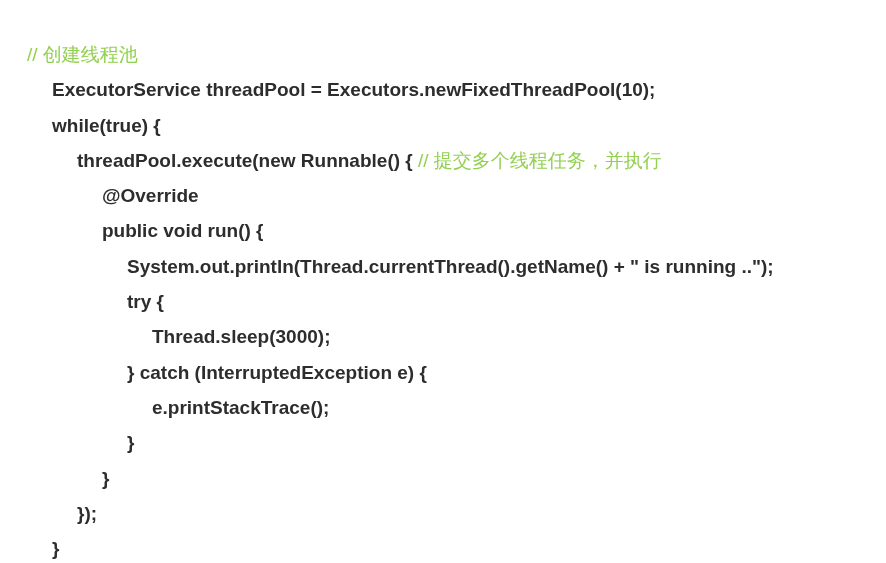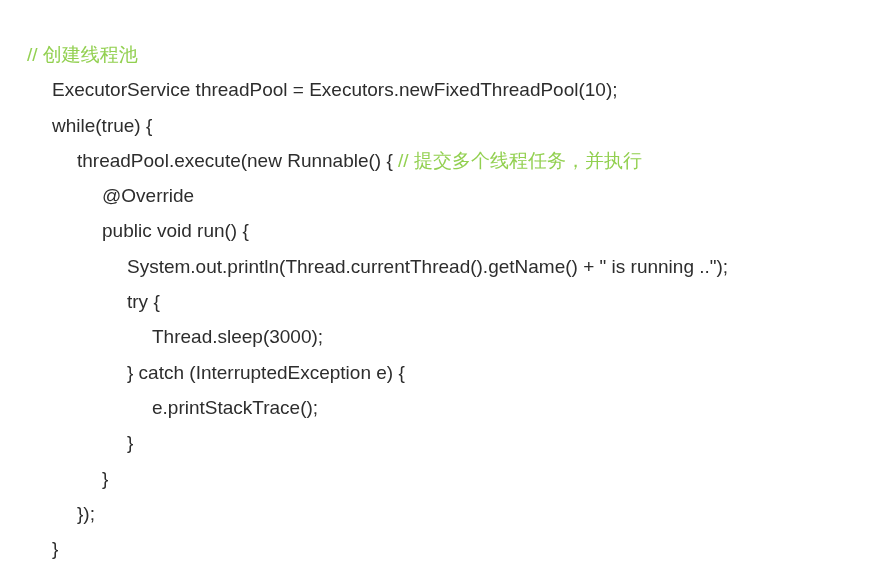--- a/index.html
+++ b/index.html
@@ -21,20 +21,21 @@
     line-height: 35.3px;
     white-space: pre;
     padding-top: 1px;
     color: var(--text-color, #2d2d2d);
   }
   .code-line {
     height: 35.3px;
   }
   .seg.code {
     color: var(--text-color, #2d2d2d);
+    font-weight: bold;
   }
   .seg.comment {
     color: var(--comment-color, #92d050);
   }
 </style>
 </head>
 <body style="background: rgb(255, 255, 255);">
 
 <div class="page">
   <div id="code-block" class="code-block" style="font-size: 19px; line-height: 35.3px;"><div class="code-line" style="padding-left: 27px;"><span class="seg comment">// 创建线程池</span></div><div class="code-line" style="padding-left: 52px;"><span class="seg code">ExecutorService threadPool = Executors.newFixedThreadPool(10);</span></div><div class="code-line" style="padding-left: 52px;"><span class="seg code">while(true) {</span></div><div class="code-line" style="padding-left: 77px;"><span class="seg code">threadPool.execute(new Runnable() { </span><span class="seg comment">// 提交多个线程任务，并执行</span></div><div class="code-line" style="padding-left: 102px;"><span class="seg code">@Override</span></div><div class="code-line" style="padding-left: 102px;"><span class="seg code">public void run() {</span></div><div class="code-line" style="padding-left: 127px;"><span class="seg code">System.out.println(Thread.currentThread().getName() + " is running ..");</span></div><div class="code-line" style="padding-left: 127px;"><span class="seg code">try {</span></div><div class="code-line" style="padding-left: 152px;"><span class="seg code">Thread.sleep(3000);</span></div><div class="code-line" style="padding-left: 127px;"><span class="seg code">} catch (InterruptedException e) {</span></div><div class="code-line" style="padding-left: 152px;"><span class="seg code">e.printStackTrace();</span></div><div class="code-line" style="padding-left: 127px;"><span class="seg code">}</span></div><div class="code-line" style="padding-left: 102px;"><span class="seg code">}</span></div><div class="code-line" style="padding-left: 77px;"><span class="seg code">});</span></div><div class="code-line" style="padding-left: 52px;"><span class="seg code">}</span></div><div class="code-line" style="padding-left: 2px;"><span class="seg code">}</span></div></div>

